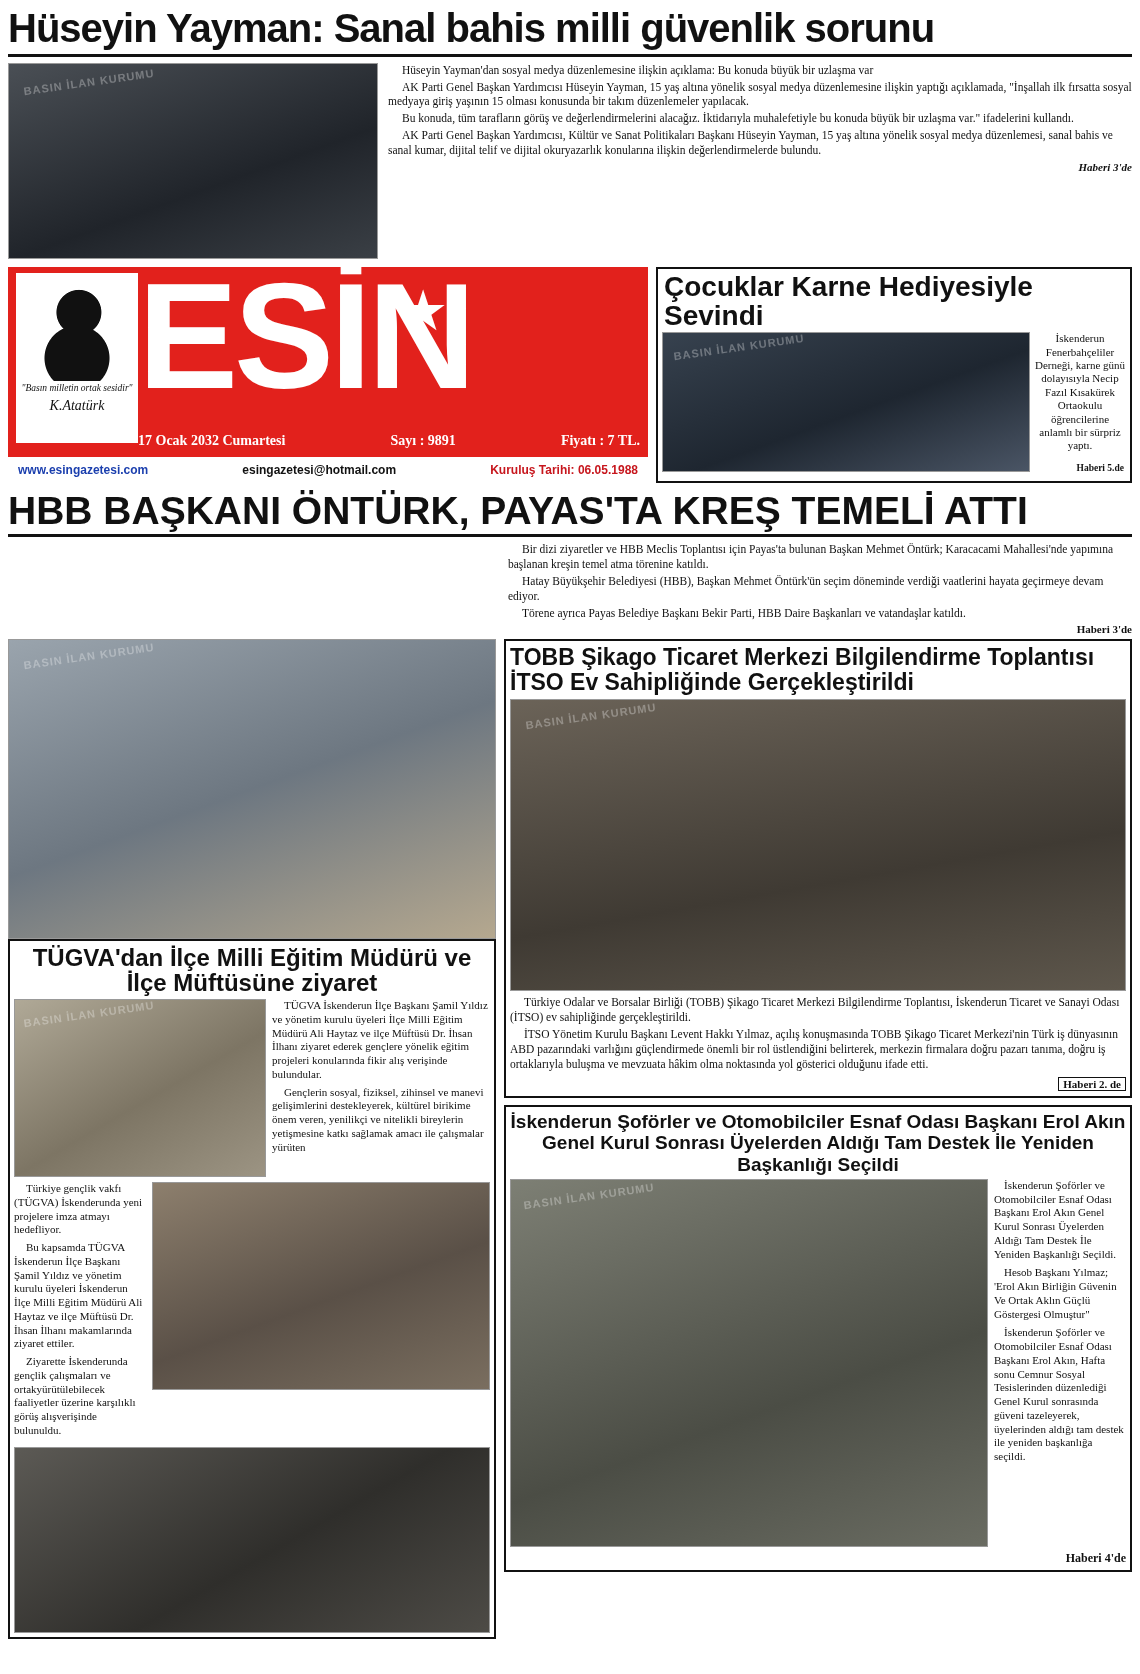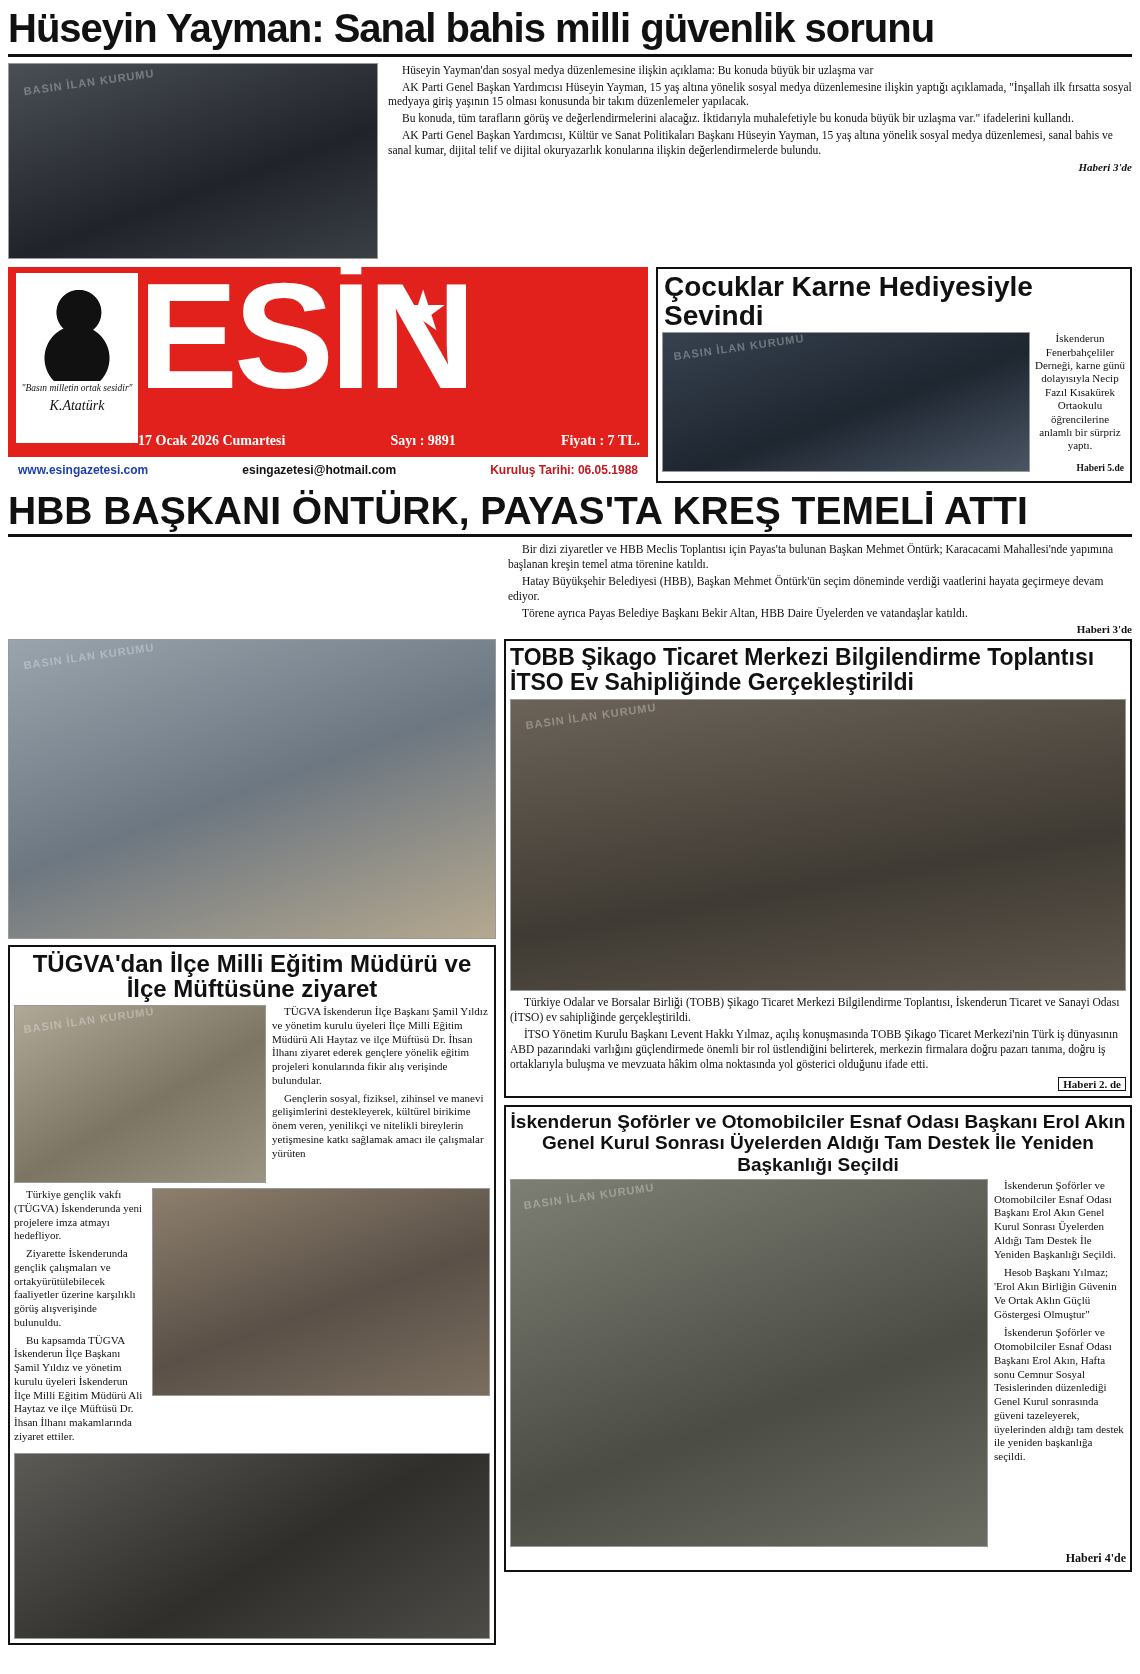--- a/index.html
+++ b/index.html
@@ -146,21 +146,21 @@
   .h2-text { margin-left:500px; }
   .h2-text p { font-size:11.5px; line-height:1.3; text-indent:14px; margin:0 0 2px 0;}
   .h2-ref { text-align:right; font-size:11px; font-weight:bold; margin-top:2px; }
 
   
   .mid { display:flex; gap:8px; margin-top:4px; }
   .mid-left  { width:488px; flex:none; }
   .mid-right { flex:1; }
   .temel-photo { width:488px; height:300px; }
 
-  .tugva-box { border:2px solid #111; margin-top:6px; padding:4px; }
+  .tugva-box { border:2px solid #111; padding:4px; }
   .tugva-title {
     font-family:"Liberation Sans",sans-serif; font-weight:bold;
     font-size:24px; line-height:1.05; text-align:center; margin-bottom:4px;
   }
   .tugva-row { display:flex; gap:6px; }
   .tugva-photo { width:252px; height:178px; flex:none; }
   .tugva-col { flex:1; font-size:11px; line-height:1.25; }
   .tugva-col p { margin:0 0 4px 0; text-indent:12px; }
   .tugva-row2 { display:flex; gap:6px; margin-top:5px; }
   .tugva-col2 { width:132px; flex:none; font-size:11px; line-height:1.25; }
@@ -216,21 +216,21 @@
 
     <div class="masthead">
       <div class="mast-ataturk">
         <div class="ata-face"></div>
         <div class="ata-quote">"Basın milletin ortak sesidir"</div>
         <div class="ata-sign">K.Atatürk</div>
       </div>
       <div class="mast-title">ESİN</div>
       <div class="mast-star">★</div>
       <div class="mast-info">
-        <span>17 Ocak 2026 Cumartesi</span>
+        <span>17 Ocak 2032 Cumartesi</span>
         <span>Sayı : 9891</span>
         <span>Fiyatı : 7 TL.</span>
       </div>
       <div class="mast-bottom">
         <span class="blue">www.esingazetesi.com</span>
         <span>esingazetesi@hotmail.com</span>
         <span class="red">Kuruluş Tarihi: 06.05.1988</span>
       </div>
     </div>
 
@@ -246,21 +246,21 @@
       </div>
       <div class="kids-ref">Haberi 5.de</div>
     </div>
   </div>
 
   <div class="h2-headline">HBB BAŞKANI ÖNTÜRK, PAYAS'TA KREŞ TEMELİ ATTI</div>
   <div class="h2-rule"></div>
   <div class="h2-text">
     <p>Bir dizi ziyaretler ve HBB Meclis Toplantısı için Payas'ta bulunan Başkan Mehmet Öntürk; Karacacami Mahallesi'nde yapımına başlanan kreşin temel atma törenine katıldı.</p>
     <p>Hatay Büyükşehir Belediyesi (HBB), Başkan Mehmet Öntürk'ün seçim döneminde verdiği vaatlerini hayata geçirmeye devam ediyor.</p>
-    <p>Törene ayrıca Payas Belediye Başkanı Bekir Altan, HBB Daire Üyelerden ve vatandaşlar katıldı.</p>
+    <p>Törene ayrıca Payas Belediye Başkanı Bekir Parti, HBB Daire Başkanları ve vatandaşlar katıldı.</p>
     <div class="h2-ref">Haberi 3'de</div>
   </div>
 
   <div class="mid">
 
     <div class="mid-left">
       <div class="photo build temel-photo">
         <span class="wm" style="left:14px;top:10px;">BASIN İLAN
 KURUMU</span>
         <span class="wm" style="left:320px;top:240px;"></span>
@@ -276,22 +276,22 @@
           </div>
           <div class="tugva-col">
             <p>TÜGVA İskenderun İlçe Başkanı Şamil Yıldız ve yönetim kurulu üyeleri İlçe Milli Eğitim Müdürü Ali Haytaz ve ilçe Müftüsü Dr. İhsan İlhanı ziyaret ederek gençlere yönelik eğitim projeleri konularında fikir alış verişinde bulundular.</p>
             <p>Gençlerin sosyal, fiziksel, zihinsel ve manevi gelişimlerini destekleyerek, kültürel birikime önem veren, yenilikçi ve nitelikli bireylerin yetişmesine katkı sağlamak amacı ile çalışmalar yürüten</p>
           </div>
         </div>
 
         <div class="tugva-row2">
           <div class="tugva-col2">
             <p>Türkiye gençlik vakfı (TÜGVA) İskenderunda yeni projelere imza atmayı hedefliyor.</p>
+            <p>Bu kapsamda TÜGVA İskenderun İlçe Başkanı Şamil Yıldız ve yönetim kurulu üyeleri İskenderun İlçe Milli Eğitim Müdürü Ali Haytaz ve ilçe Müftüsü Dr. İhsan İlhanı makamlarında ziyaret ettiler.</p>
             <p>Ziyarette İskenderunda gençlik çalışmaları ve ortakyürütülebilecek faaliyetler üzerine karşılıklı görüş alışverişinde bulunuldu.</p>
-            <p>Bu kapsamda TÜGVA İskenderun İlçe Başkanı Şamil Yıldız ve yönetim kurulu üyeleri İskenderun İlçe Milli Eğitim Müdürü Ali Haytaz ve ilçe Müftüsü Dr. İhsan İlhanı makamlarında ziyaret ettiler.</p>
           </div>
           <div class="photo room tugva-photo2">
             <span class="wm" style="left:12px;top:10px;"></span>
             <span class="wm" style="left:200px;top:160px;"></span>
           </div>
         </div>
 
         <div class="photo award tugva-photo3">
           <span class="wm" style="left:12px;top:10px;"></span>
           <span class="wm" style="left:330px;top:130px;"></span>

